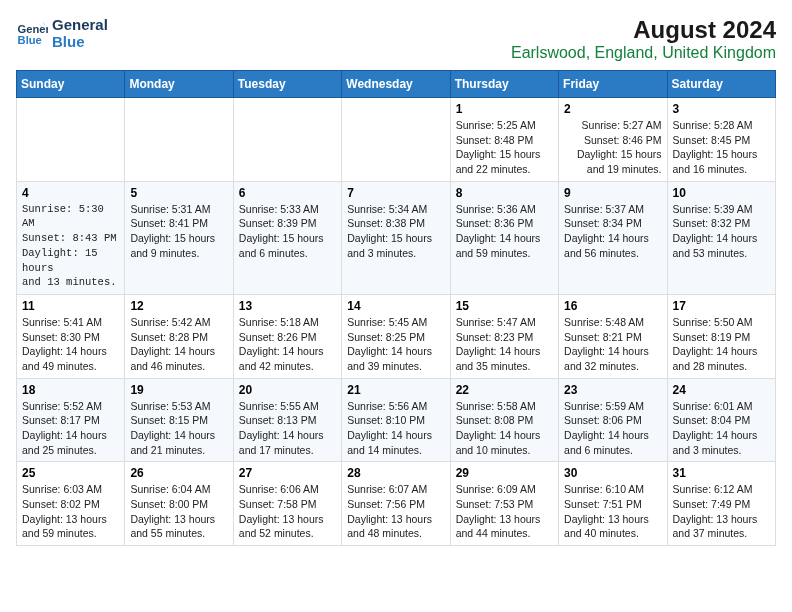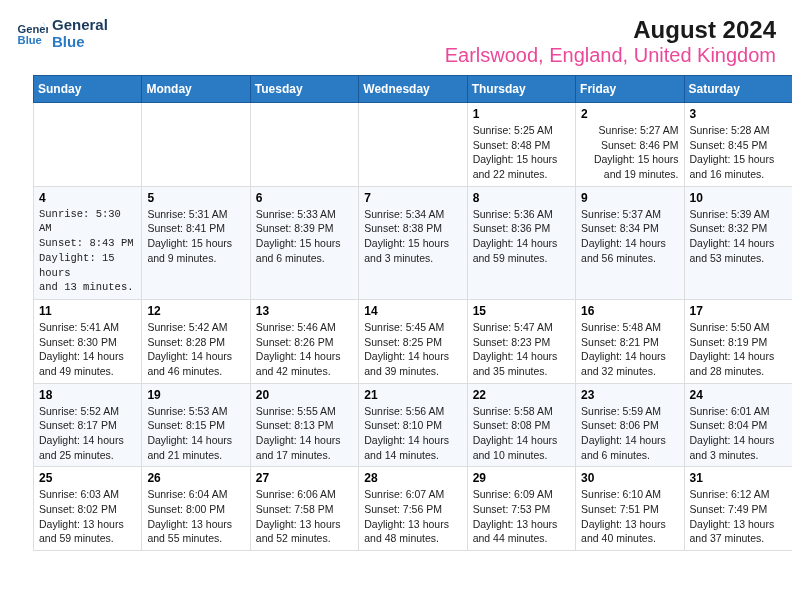--- a/index.html
+++ b/index.html
@@ -25,28 +25,27 @@
       width: 32px;
       height: 32px;
     }
     .title-section { text-align: right; }
     .main-title {
       font-size: 24px;
       font-weight: bold;
       color: #1a1a1a;
     }
     .subtitle {
-      font-size: 20px;
-      color: #ec4899;
+      font-size: 16px;
+      color: #15803d;
     }
     table {
       width: 100%;
       border-collapse: collapse;
       font-size: 11px;
-      margin-left: 17px;
     }
     thead tr {
       background: #2a7ac4;
       color: #fff;
     }
     thead th {
       padding: 6px 4px;
       text-align: left;
       font-size: 12px;
       font-weight: bold;
@@ -202,21 +201,21 @@
         </td>
         <td>
           <span class="day-num">12</span>
           <div class="day-info" style="white-space: pre-line;">Sunrise: 5:42 AM
 Sunset: 8:28 PM
 Daylight: 14 hours
 and 46 minutes.</div>
         </td>
         <td>
           <span class="day-num">13</span>
-          <div class="day-info" style="white-space: pre-line;">Sunrise: 5:46 AM
+          <div class="day-info" style="white-space: pre-line;">Sunrise: 5:18 AM
 Sunset: 8:26 PM
 Daylight: 14 hours
 and 42 minutes.</div>
         </td>
         <td>
           <span class="day-num">14</span>
           <div class="day-info" style="white-space: pre-line;">Sunrise: 5:45 AM
 Sunset: 8:25 PM
 Daylight: 14 hours
 and 39 minutes.</div>

